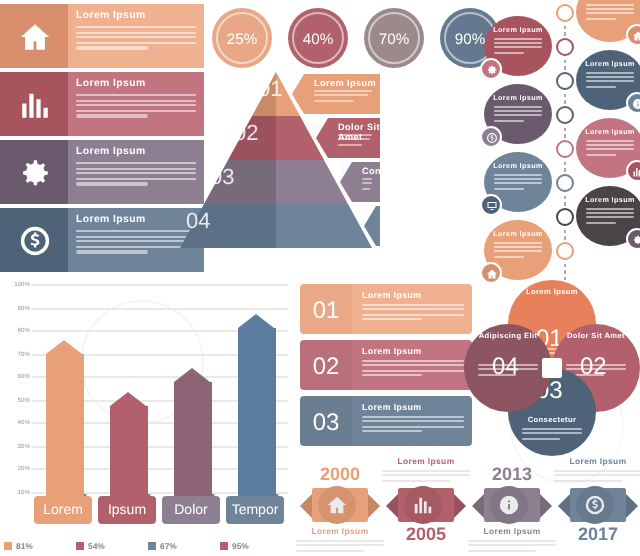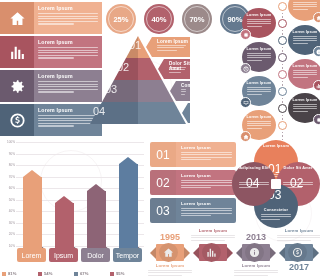--- a/index.html
+++ b/index.html
@@ -26,21 +26,21 @@
   .lrow .body .lines i{height:1.2px;margin-bottom:1.4px;background:#fff;opacity:.55;}
   .lr0 .ico{background:#d98f6d}.lr0 .body{background:#f0b191}
   .lr1 .ico{background:#a8545f}.lr1 .body{background:#c27480}
   .lr2 .ico{background:#6b5a6e}.lr2 .body{background:#8d7f91}
   .lr3 .ico{background:#4f6378}.lr3 .body{background:#6f8499}
   .lrow svg{width:17px;height:17px;fill:#fff;}
 
   
   .pc{position:absolute;width:30px;height:30px;border-radius:50%;
       display:flex;align-items:center;justify-content:center;
-      font-size:7.6px;font-weight:bold;color:#fff;box-sizing:border-box;}
+      font-size:7.6px;font-weight:normal;color:#fff;box-sizing:border-box;}
   .pc::after{content:"";position:absolute;left:2px;top:2px;right:2px;bottom:2px;
       border-radius:50%;border:1.4px solid rgba(255,255,255,.55);}
   .pc span{position:relative;z-index:2;}
 
   
   #pyr{position:absolute;left:84px;top:36px;width:108px;height:100px;}
   .pl{position:absolute;left:0;width:108px;}
   .pface{position:absolute;height:100%;}
   .pnum{position:absolute;color:#fff;font-size:11px;font-weight:300;opacity:.85;}
 
@@ -545,41 +545,42 @@
           <i style="width:100%"></i>
           <i style="width:100%"></i>
           <i style="width:64%"></i>
         </span>
       </div>
       <div class="petctr"></div>
     </div>
 
   <div id="years">
       <div class="yitem" style="left: 0px;">
-        <div class="yr" style="top:6px;color:#e8a079">1995</div>
+        <div class="yr" style="top:6px;color:#e8a079">2000</div>
         <div class="ribbon" style="top:18px">
           <div class="rb" style="background:#e8a079"></div>
           <div class="tl" style="border-right:6px solid #e8a079;filter:brightness(.85)"></div>
           <div class="tr" style="border-left:6px solid #e8a079;filter:brightness(.85)"></div>
           <div class="medal" style="background:#e8a079;filter:brightness(.92)">
             <svg viewBox="0 0 24 24" class="">
               <path d="M12 3 2 12h3v9h6v-6h2v6h6v-9h3z"></path>
             </svg>
           </div>
         </div>
         <div class="ycap" style="top:37px">
           <div class="ttl" style="color:#e8a079">Lorem Ipsum</div>
           <span class="lines">
             <i style="width:100%"></i>
             <i style="width:100%"></i>
             <i style="width:78%"></i>
           </span>
         </div>
       </div>
       <div class="yitem" style="left: 43px;">
+        <div class="yr" style="top:36px;color:#b2616c">2005</div>
         <div class="ribbon" style="top:18px">
           <div class="rb" style="background:#b2616c"></div>
           <div class="tl" style="border-right:6px solid #b2616c;filter:brightness(.85)"></div>
           <div class="tr" style="border-left:6px solid #b2616c;filter:brightness(.85)"></div>
           <div class="medal" style="background:#b2616c;filter:brightness(.92)">
             <svg viewBox="0 0 24 24" class="">
               <path d="M3 21h3V11H3zm5 0h3V4H8zm5 0h3V8h-3zm5 0h3v-7h-3z"></path>
             </svg>
           </div>
         </div>

